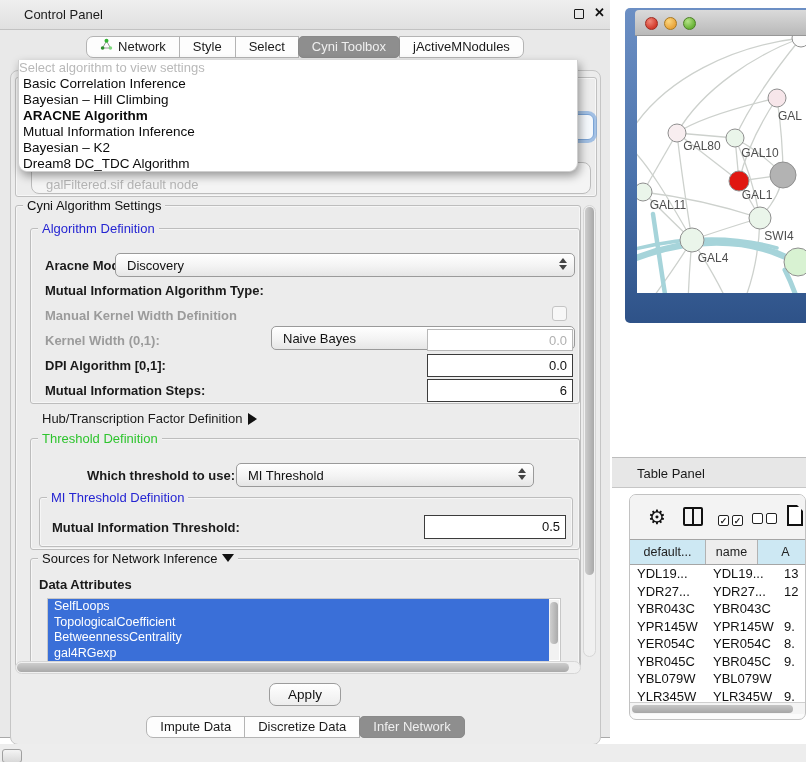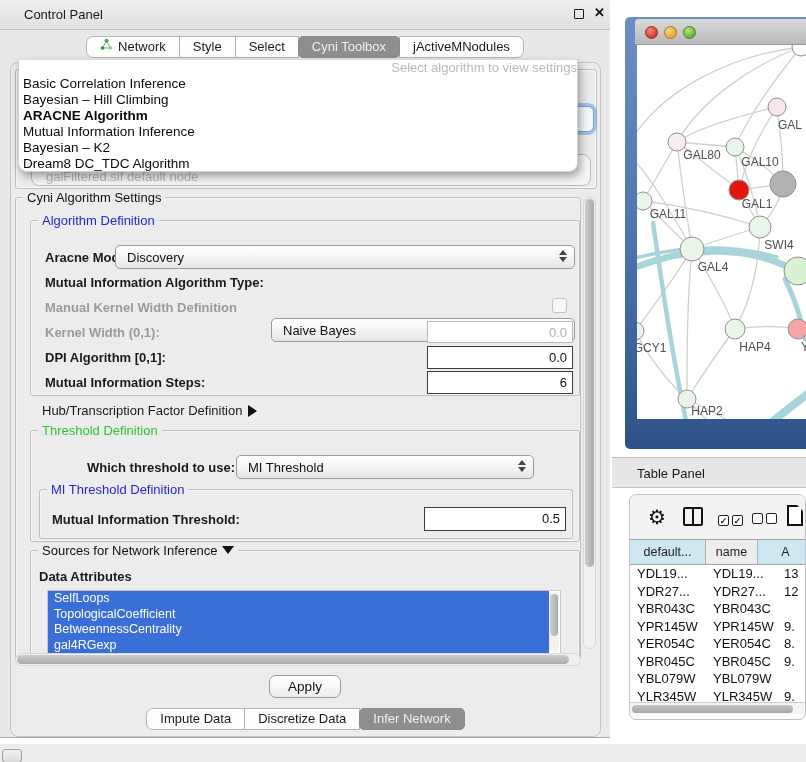--- a/index.html
+++ b/index.html
@@ -14,34 +14,34 @@
   .float-btn{position:absolute;right:26px;top:9px;width:10px;height:10px;border:1.5px solid #1a1a1a;border-radius:1px;}
   .close-btn{position:absolute;right:5px;top:5px;font-size:13px;font-weight:900;color:#111;}
 
   .tabbar{position:absolute;left:0;top:36px;width:610px;display:flex;justify-content:center;}
   .tab{height:22px;line-height:20px;padding:0 13px;font-size:13px;background:#fdfdfd;border:1px solid #b4b4b4;
        margin-left:-1px;color:#1a1a1a;display:flex;align-items:center;gap:5px;}
   .tab:first-child{border-top-left-radius:7px;border-bottom-left-radius:7px;margin-left:0;}
   .tab:last-child{border-top-right-radius:7px;border-bottom-right-radius:7px;}
   .tab.selected{background:#8e8e8e;border-color:#8a8a8a;color:#efefef;border-radius:5px;z-index:1;}
 
-  .cp-main{position:absolute;left:10px;top:62px;width:591px;height:675px;background:#ececec;
+  .cp-main{position:absolute;left:10px;top:70px;width:591px;height:675px;background:#ececec;
            border:1px solid #c5c5c5;border-radius:8px;}
 
   
   .inference-group{position:absolute;left:4px;top:6px;width:582px;height:120px;border:1px solid #c0c0c0;border-radius:3px;box-shadow:inset 0 0 0 1px rgba(255,255,255,.6);}
   .focus-combo{position:absolute;left:20px;top:36px;width:558px;height:26px;border:1px solid #7aa4d6;border-radius:6px;
                background:#f4f8fc;box-shadow:0 0 0 3px rgba(100,155,220,.55);}
   .ghost-field{position:absolute;left:15px;top:84px;width:560px;height:32px;border:1px solid #bcbcbc;border-radius:8px;background:#f4f4f4;}
   .ghost-text{position:absolute;left:30px;top:99px;font-size:13px;color:#b5b5b5;}
 
   
   .popup{position:absolute;left:18px;top:60px;width:560px;height:112px;background:#fff;z-index:40;
          border-radius:0 0 9px 9px;box-shadow:2px 4px 10px rgba(0,0,0,.38);border:1px solid #cfcfcf;border-top:none;}
-  .popup-header{font-size:13px;color:#b9b9b9;text-align:right;height:16px;line-height:15px;}
+  .popup-header{font-size:13px;color:#b9b9b9;text-align:left;height:16px;line-height:15px;}
   .popup-item{font-size:13.5px;color:#0a0a0a;height:16px;line-height:16px;padding-left:4px;white-space:nowrap;}
   .popup-item.bold{font-weight:bold;}
 
   
   .group{position:absolute;border:1px solid #bdbdbd;border-radius:3px;box-shadow:inset 0 0 0 1px rgba(255,255,255,.55);}
   .group>.gtitle{position:absolute;top:-8px;left:7px;background:#ececec;padding:0 4px;font-size:13px;white-space:nowrap;}
   .gtitle.blue{color:#2525d2;}
   .gtitle.green{color:#2ec42e;}
 
   .settings-wrap{position:absolute;left:0;top:130px;width:590px;height:478px;}
@@ -75,21 +75,21 @@
   .vsb .thumb{position:absolute;left:1px;top:1px;width:9px;border-radius:5px;background:linear-gradient(90deg,#cdcdcd,#a9a9a9);}
   .hsb{position:absolute;height:13px;background:#f0f0f0;border:1px solid #d6d6d6;border-radius:7px;}
   .hsb .thumb{position:absolute;left:1px;top:1px;height:9px;border-radius:5px;background:linear-gradient(#cdcdcd,#a9a9a9);}
 
   .apply-btn{position:absolute;left:258px;top:612px;width:72px;height:23px;border:1px solid #9c9c9c;border-radius:7px;
              background:linear-gradient(#ffffff,#ededed);font-size:13.5px;text-align:center;line-height:21px;color:#111;}
 
   .bottom-tabbar{position:absolute;left:0;top:645px;width:100%;display:flex;justify-content:center;}
 
   
-  .net-window{position:absolute;left:625px;top:17px;width:181px;height:432px;
+  .net-window{position:absolute;left:625px;top:8px;width:181px;height:315px;
               background:linear-gradient(180deg,#6c8fc4 0%,#4a72ab 55%,#2e5288 100%);border-radius:5px 0 0 5px;}
   .net-titlebar{position:absolute;left:10px;top:2px;right:0;height:26px;border-radius:4px 0 0 0;
                 background:linear-gradient(#dadada,#b9b9b9);border-bottom:1px solid #979797;}
   .tl{position:absolute;top:6.5px;width:13px;height:13px;border-radius:50%;}
   .tl.red{left:10px;background:radial-gradient(circle at 35% 30%,#f08879,#d23b2c 70%);border:1px solid #9e2a20;}
   .tl.yellow{left:29px;background:radial-gradient(circle at 35% 30%,#fbd67e,#e9a43b 70%);border:1px solid #a9781f;}
   .tl.green{left:48px;background:radial-gradient(circle at 35% 30%,#b5e387,#68b236 70%);border:1px solid #4c7f26;}
   .net-canvas{position:absolute;left:12px;top:28px;right:0;bottom:30px;background:#fff;overflow:hidden;}
   .net-canvas svg{display:block;}
 

